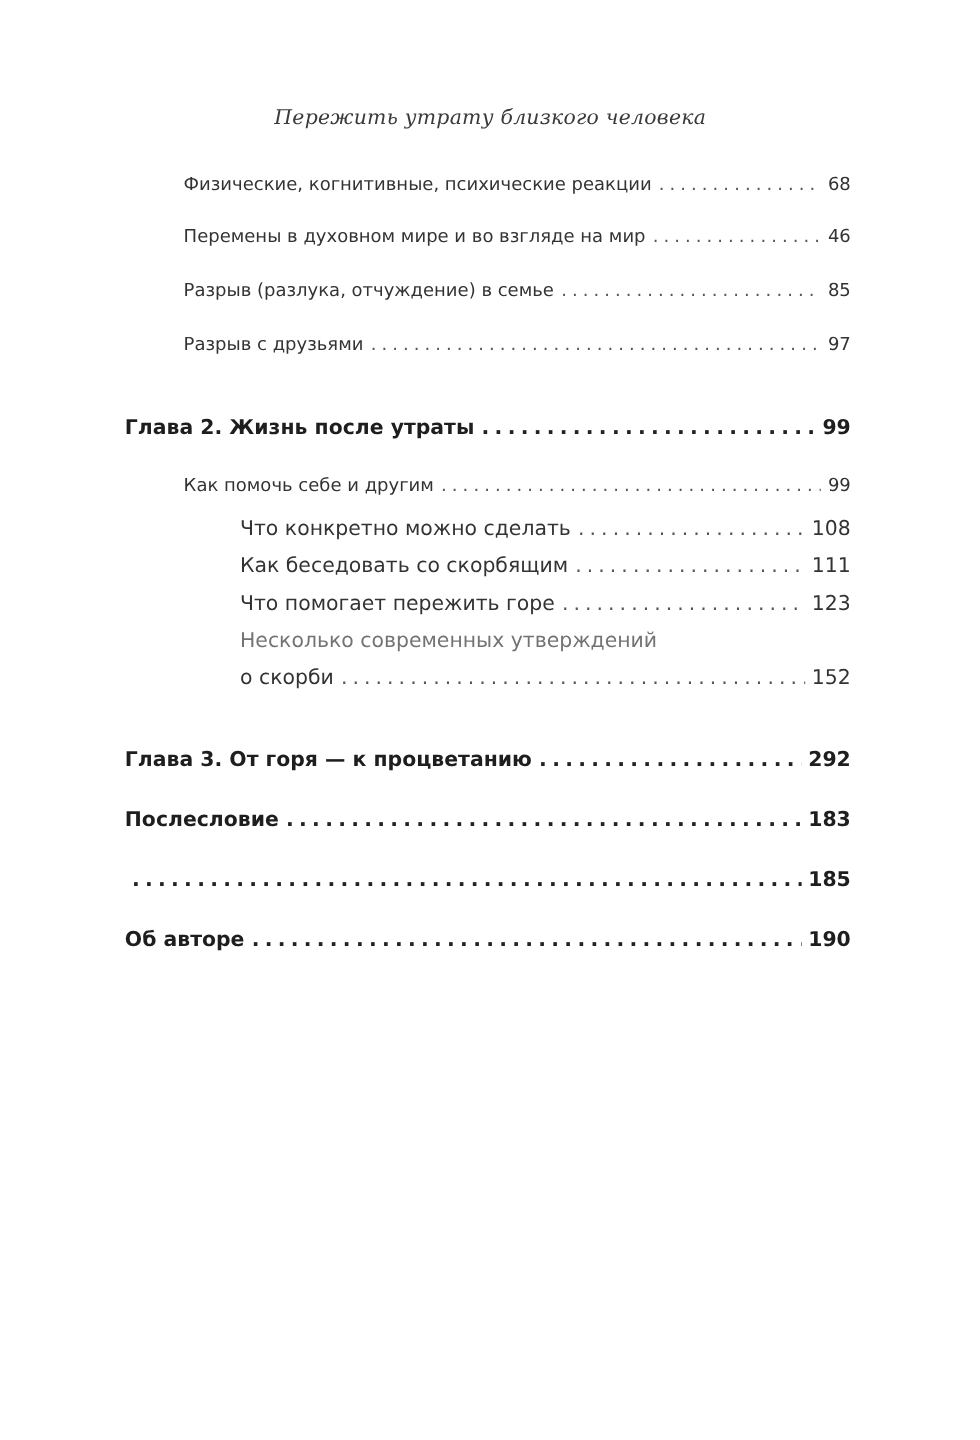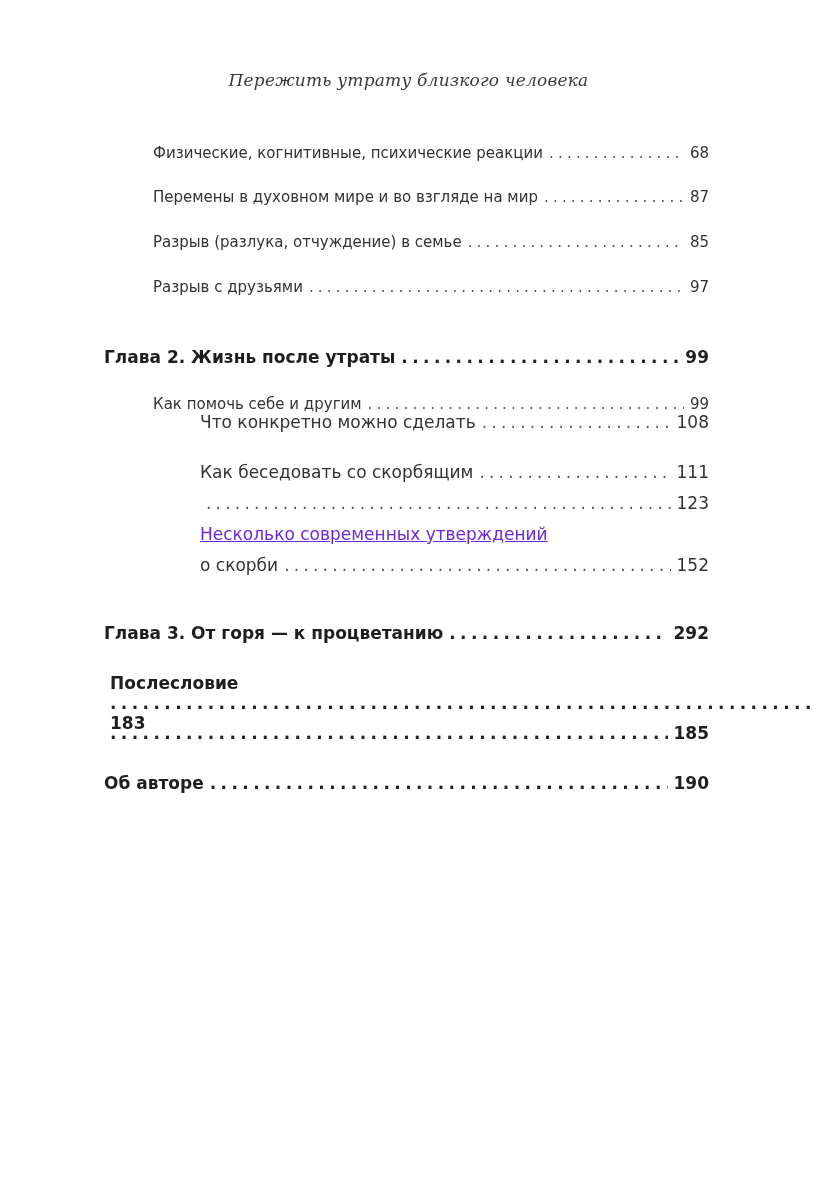--- a/index.html
+++ b/index.html
@@ -10,21 +10,21 @@
     body {
       width: 817px;
       height: 1200px;
       position: relative;
       overflow: hidden;
       font-family: "DejaVu Sans", "Liberation Sans", sans-serif;
       color: #2a2a2a;
     }
     .running-head {
       position: absolute;
-      top: 70px;
+      top: 88px;
       left: 0;
       width: 817px;
       text-align: center;
       font-family: "DejaVu Serif", "Liberation Serif", serif;
       font-style: italic;
       font-size: 17px;
       color: #3a3a3a;
       letter-spacing: 0.2px;
     }
     .toc-line {
@@ -65,39 +65,38 @@
       color: #1e1e1e;
     }
     .lvl1 .leader {
       letter-spacing: 4.4px;
       color: #222;
     }
     .plain-line {
       position: absolute;
       left: 200px;
       font-size: 17px;
-      color: #6d28d9;
+      color: #737373;
       white-space: nowrap;
-      text-decoration: underline;
     }
   </style>
 </head>
 <body>
 
 <div class="running-head">Пережить утрату близкого человека</div>
 
 <div class="toc-line lvl2" style="top:144px;">
   <span class="title">Физические, когнитивные, психические реакции</span>
   <span class="leader">...................................................................................................................................</span>
   <span class="page">68</span>
 </div>
 <div class="toc-line lvl2" style="top:188px;">
   <span class="title">Перемены в духовном мире и во взгляде на мир</span>
   <span class="leader">...................................................................................................................................</span>
-  <span class="page">87</span>
+  <span class="page">46</span>
 </div>
 <div class="toc-line lvl2" style="top:233px;">
   <span class="title">Разрыв (разлука, отчуждение) в семье</span>
   <span class="leader">...................................................................................................................................</span>
   <span class="page">85</span>
 </div>
 <div class="toc-line lvl2" style="top:278px;">
   <span class="title">Разрыв с друзьями</span>
   <span class="leader">...................................................................................................................................</span>
   <span class="page">97</span>
@@ -106,47 +105,48 @@
 <div class="toc-line lvl1" style="top:347px;">
   <span class="title">Глава 2. Жизнь после утраты</span>
   <span class="leader">...................................................................................................................................</span>
   <span class="page">99</span>
 </div>
 <div class="toc-line lvl2" style="top:395px;align-items:center;">
   <span class="title">Как помочь себе и другим</span>
   <span class="leader">...................................................................................................................................</span>
   <span class="page">99</span>
 </div>
-<div class="toc-line lvl3" style="top:412px;">
+<div class="toc-line lvl3" style="top:431px;">
   <span class="title">Что конкретно можно сделать</span>
   <span class="leader">...................................................................................................................................</span>
   <span class="page">108</span>
 </div>
 <div class="toc-line lvl3" style="top:462px;">
   <span class="title">Как беседовать со скорбящим</span>
   <span class="leader">...................................................................................................................................</span>
   <span class="page">111</span>
 </div>
 <div class="toc-line lvl3" style="top:493px;">
+  <span class="title">Что помогает пережить горе</span>
   <span class="leader">...................................................................................................................................</span>
   <span class="page">123</span>
 </div>
 <div class="plain-line" style="top:524px;">Несколько современных утверждений</div>
 <div class="toc-line lvl3" style="top:555px;">
   <span class="title">о скорби</span>
   <span class="leader">...................................................................................................................................</span>
   <span class="page">152</span>
 </div>
 
 <div class="toc-line lvl1" style="top:623px;">
   <span class="title">Глава 3. От горя — к процветанию</span>
   <span class="leader">...................................................................................................................................</span>
   <span class="page">292</span>
 </div>
-<div class="toc-line lvl1" style="top:673px;flex-direction:column;">
+<div class="toc-line lvl1" style="top:673px;">
   <span class="title">Послесловие</span>
   <span class="leader">...................................................................................................................................</span>
   <span class="page">183</span>
 </div>
 <div class="toc-line lvl1" style="top:723px;">
   <span class="leader">...................................................................................................................................</span>
   <span class="page">185</span>
 </div>
 <div class="toc-line lvl1" style="top:773px;">
   <span class="title">Об авторе</span>

